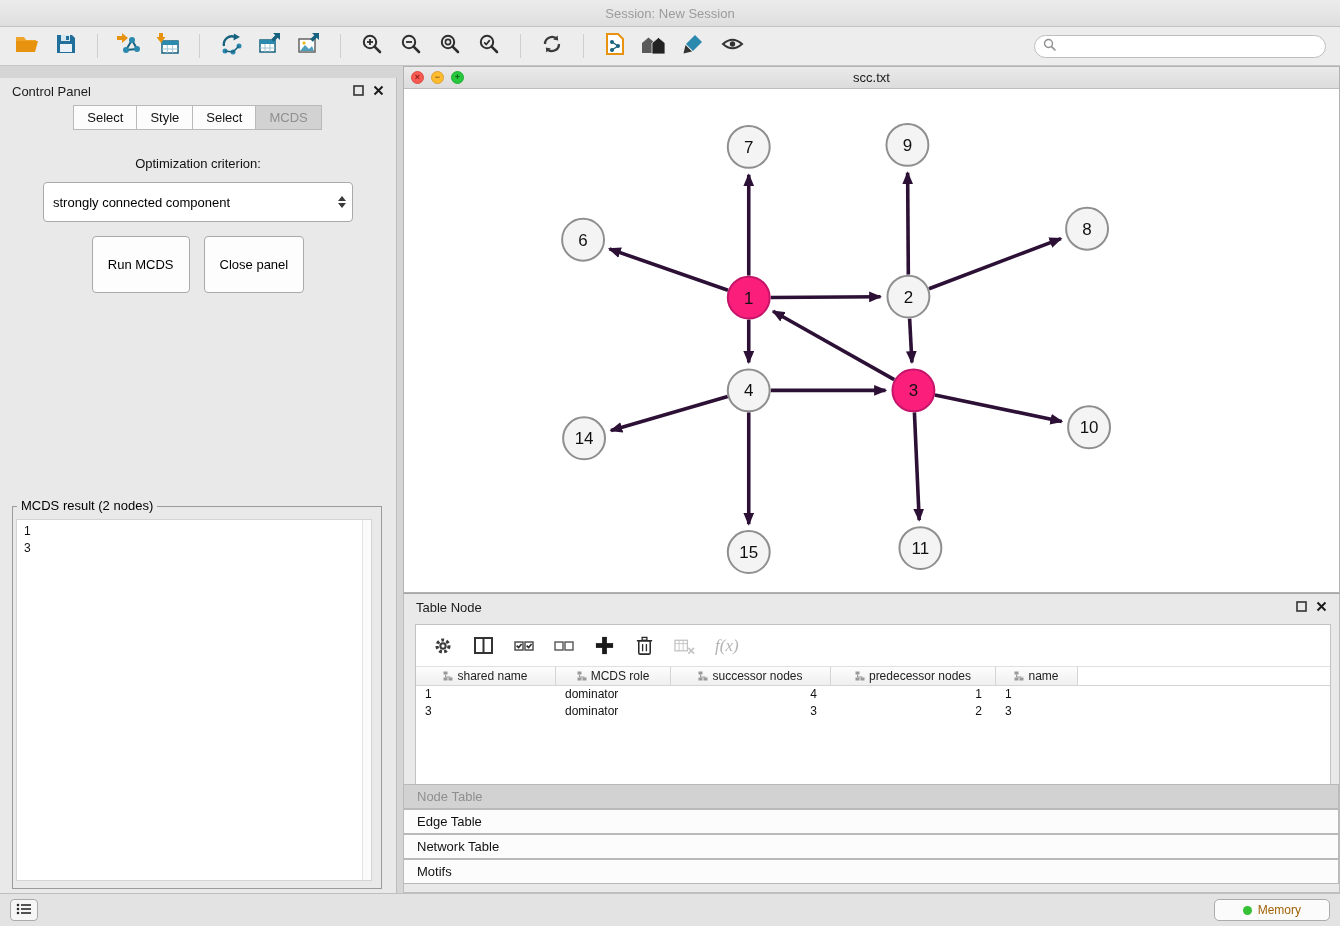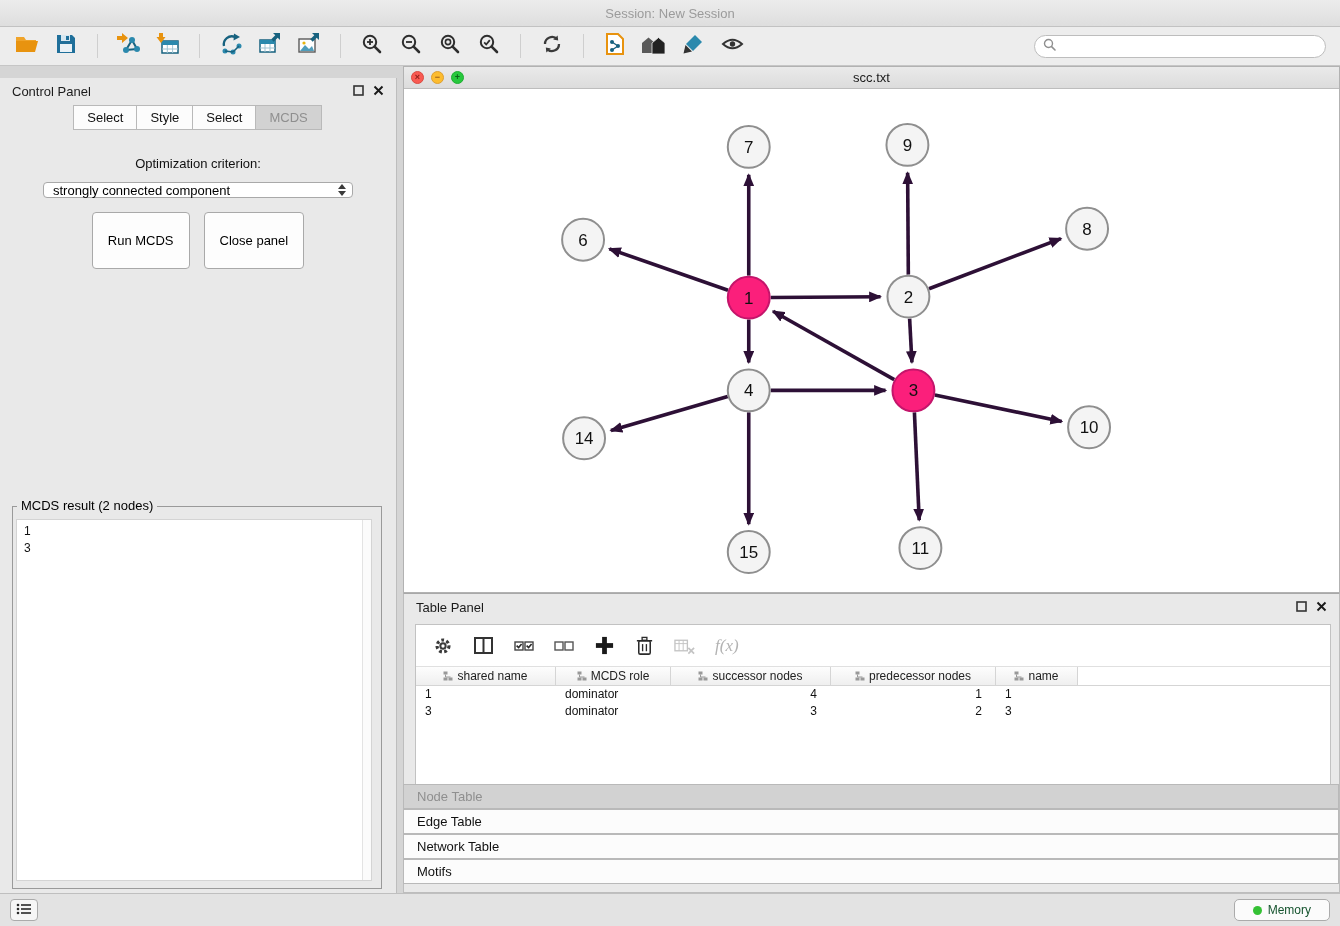--- a/index.html
+++ b/index.html
@@ -24,21 +24,21 @@
   
   .control-panel { position:absolute; top:78px; left:0; width:397px; height:827px;
     background:#e9e9e9; border-right:1px solid #bdbdbd; }
   .panel-head { height:26px; display:flex; align-items:center; padding:0 12px; font-size:13px; color:#1b1b1b; }
   .panel-head .controls { margin-left:auto; display:flex; gap:9px; align-items:center; }
   .cp-tabs { display:flex; justify-content:center; margin-top:1px; }
   .cp-tab, .tp-tab { border:1px solid #b9b9b9; background:#fcfcfc; padding:4px 13px; font-size:13px;
     margin-left:-1px; color:#111; cursor:default; }
   .cp-tab.active, .tp-tab.active { background:#d2d2d2; color:#8f8f8f; }
   .cp-opt-label { text-align:center; font-size:13px; margin-top:26px; color:#111; }
-  .cp-select { width:310px; height:16px; margin:11px auto 0; background:#fff; border:1px solid #a9a9a9;
+  .cp-select { width:310px; height:40px; margin:11px auto 0; background:#fff; border:1px solid #a9a9a9;
     border-radius:4px; display:flex; align-items:center; padding:0 6px 0 9px; font-size:13px; }
   .stepper { margin-left:auto; display:flex; flex-direction:column; gap:2px; align-items:center; }
   .stepper i { display:block; width:0; height:0; border-left:4px solid transparent; border-right:4px solid transparent; }
   .stepper .up { border-bottom:5px solid #3a3a3a; }
   .stepper .down { border-top:5px solid #3a3a3a; }
   .cp-buttons { display:flex; justify-content:center; gap:14px; margin-top:14px; }
   .cp-btn { background:#fdfdfd; border:1px solid #a9a9a9; border-radius:4px; padding:20px 15px; font-size:13px; }
   .cp-result { position:absolute; left:12px; right:14px; top:428px; bottom:16px;
     border:1px solid #9a9a9a; background:#e9e9e9; }
   .cp-result-legend { position:absolute; top:-9px; left:4px; background:#e9e9e9; padding:0 4px; font-size:13px; }
@@ -76,21 +76,21 @@
   .tr { display:flex; height:17px; }
   .td { font-size:12px; padding:0 14px 0 9px; color:#111; line-height:17px; }
   .tp-tabs { position:absolute; bottom:8px; left:0; right:0; display:flex; justify-content:center;flex-direction:column; }
 
   
   .statusbar { position:absolute; left:0; right:0; bottom:0; height:33px; background:#e3e3e3;
     border-top:1px solid #bfbfbf; display:flex; align-items:center; padding:0 10px; }
   .sb-left-btn { width:28px; height:22px; border:1px solid #ababab; border-radius:4px; background:#f6f6f6;
     display:flex; align-items:center; justify-content:center; }
   .memory-btn { margin-left:auto; height:22px; border:1px solid #ababab; border-radius:5px; background:#fbfbfb;
-    display:flex; align-items:center; gap:6px; padding:0 18px; font-size:12px; color:#14532d; }
+    display:flex; align-items:center; gap:6px; padding:0 28px; font-size:12px; color:#a16207; }
   .mem-dot { width:9px; height:9px; border-radius:50%; background:#35c135; }
 </style>
 </head>
 <body>
 
 <div class="app">
 
   <div class="titlebar">
     <span>Session: New Session</span>
   </div>
@@ -333,21 +333,21 @@
             <circle cx="345" cy="464" r="21" fill="#f4f4f4" stroke="#8f8f8f" stroke-width="2"></circle>
             <text x="345" y="470" text-anchor="middle" font-size="17" fill="#111111">15</text>
             <circle cx="517" cy="460" r="21" fill="#f4f4f4" stroke="#8f8f8f" stroke-width="2"></circle>
             <text x="517" y="466" text-anchor="middle" font-size="17" fill="#111111">11</text>
           </svg>
       </div>
     </div>
 
     <div class="table-panel">
       <div class="panel-head">
-        <span>Table Panel</span>
+        <span>Table Node</span>
         <span class="controls">
           <span><svg width="11" height="11" viewBox="0 0 11 11">
                 <rect x="1" y="1" width="9" height="9" fill="none" stroke="#333" stroke-width="1.6"></rect>
               </svg></span>
           <span><svg width="11" height="11" viewBox="0 0 11 11">
                 <path d="M1.5 1.5 L9.5 9.5 M9.5 1.5 L1.5 9.5" stroke="#1a1a1a" stroke-width="1.9"></path>
               </svg></span>
         </span>
       </div>
       <div class="tp-box">

